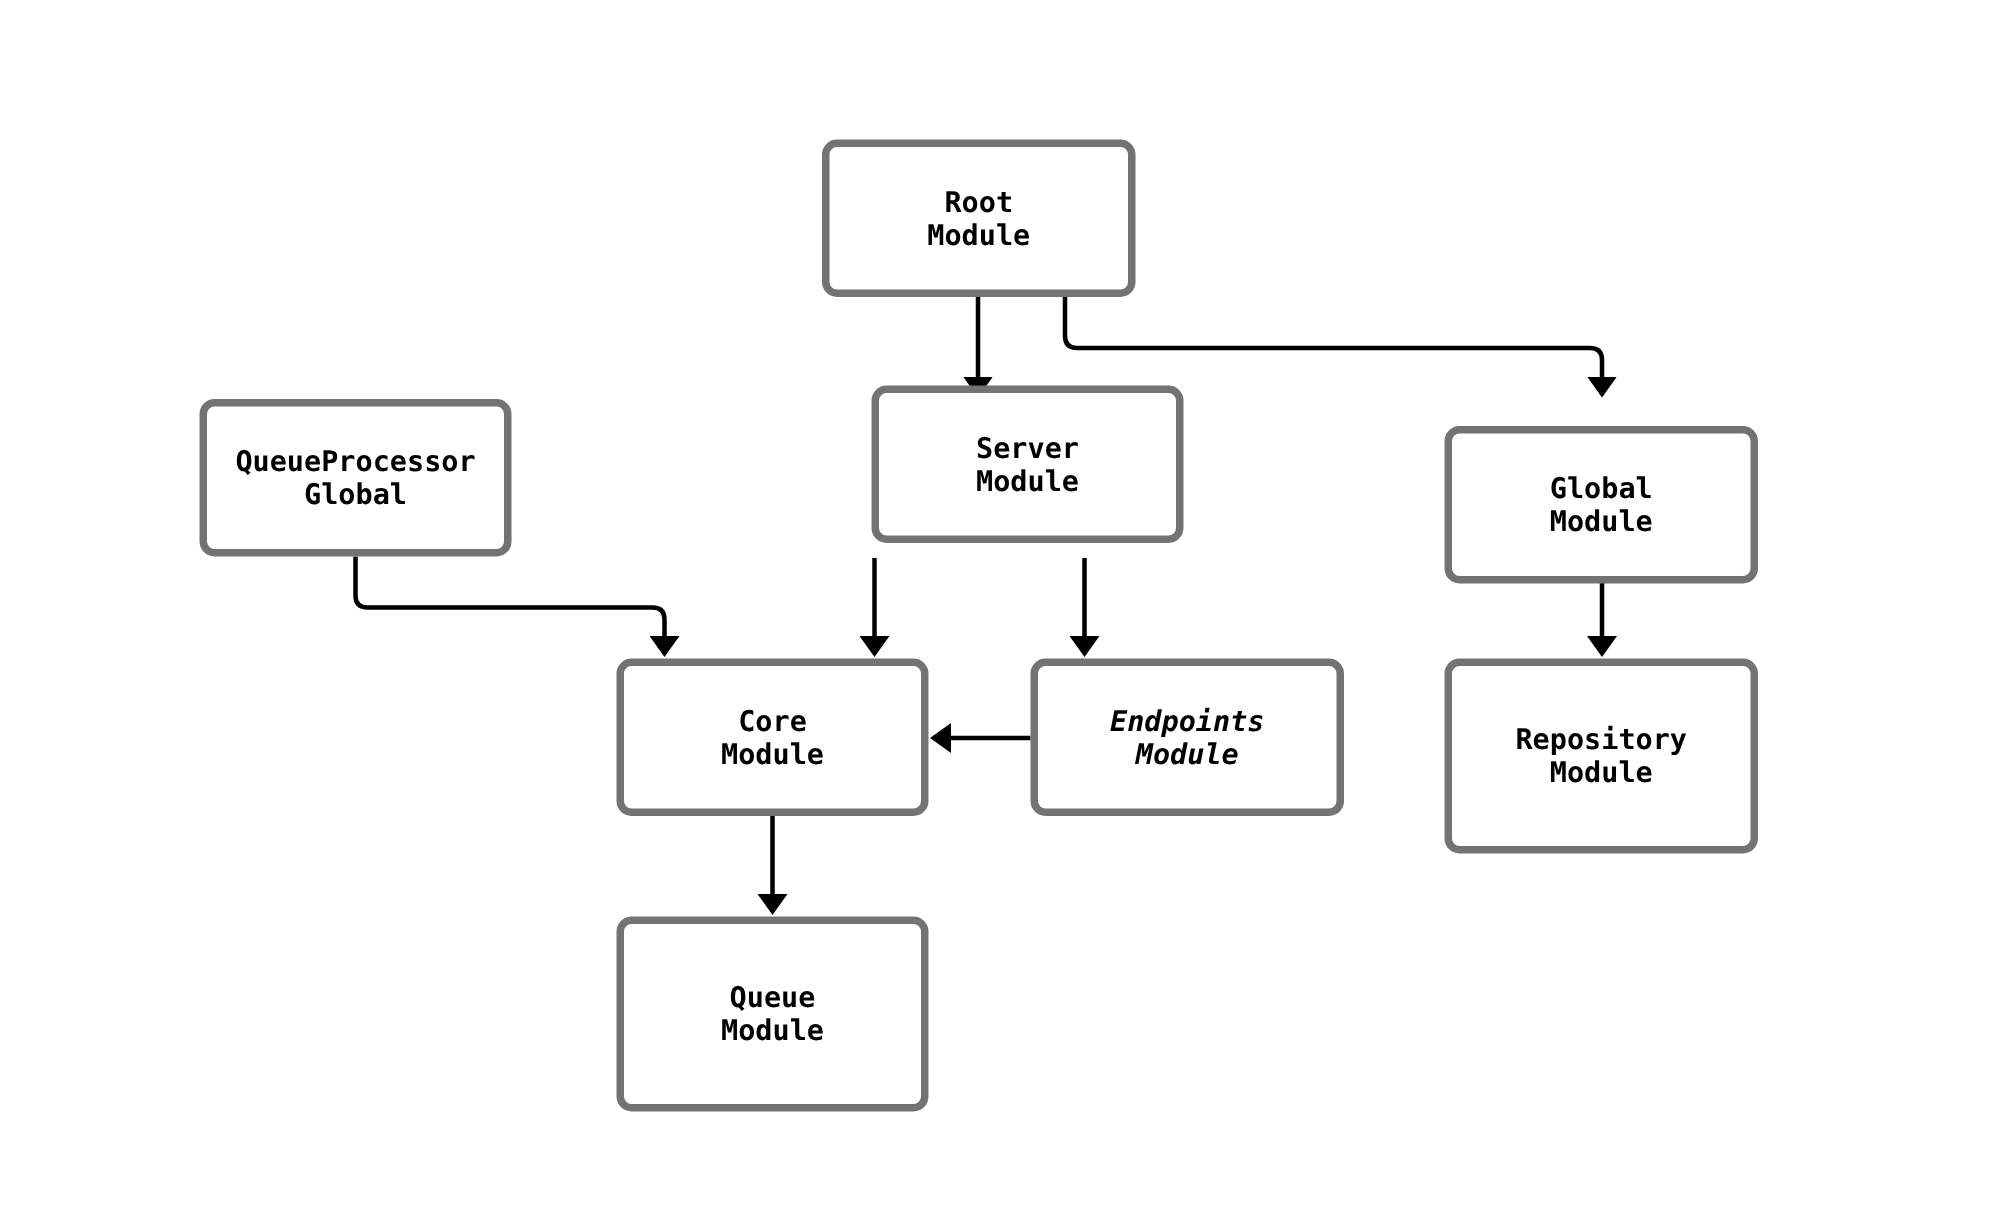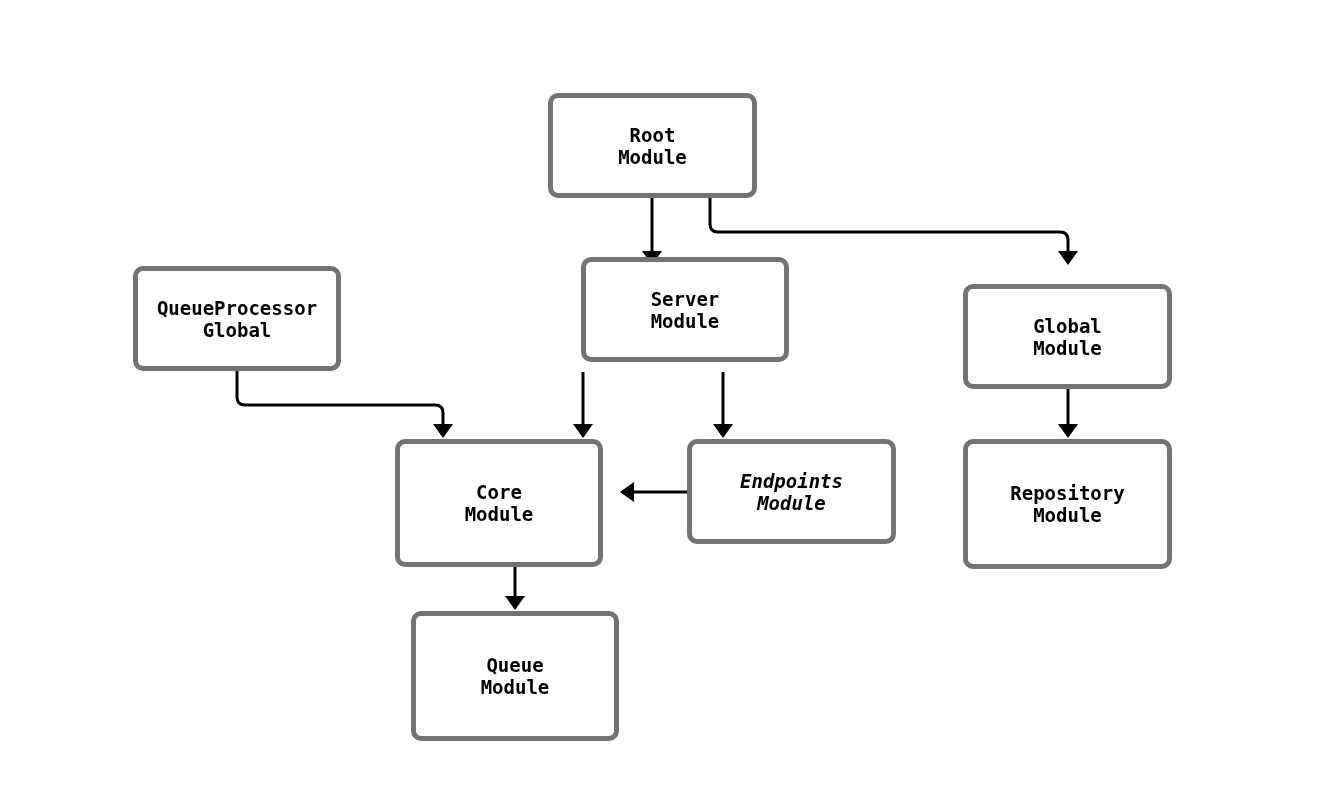--- a/index.html
+++ b/index.html
@@ -82,21 +82,21 @@
 Global</span>
       </div>
       <div class="node" style="left: 549px; top: 257px; width: 208px; height: 105px; margin-left: 32px;">
         <span class="label">Server
 Module</span>
       </div>
       <div class="node" style="left: 963px; top: 266px; width: 209px; height: 105px; margin-top: 18px;">
         <span class="label">Global
 Module</span>
       </div>
-      <div class="node" style="left: 395px; top: 439px; width: 208px; height: 128px;">
+      <div class="node" style="left: 411px; top: 439px; width: 208px; height: 105px;">
         <span class="label">Core
 Module</span>
       </div>
       <div class="node" style="left: 687px; top: 439px; width: 209px; height: 105px; font-style: italic;">
         <span class="label">Endpoints
 Module</span>
       </div>
       <div class="node" style="left: 963px; top: 439px; width: 209px; height: 130px;">
         <span class="label">Repository
 Module</span>

